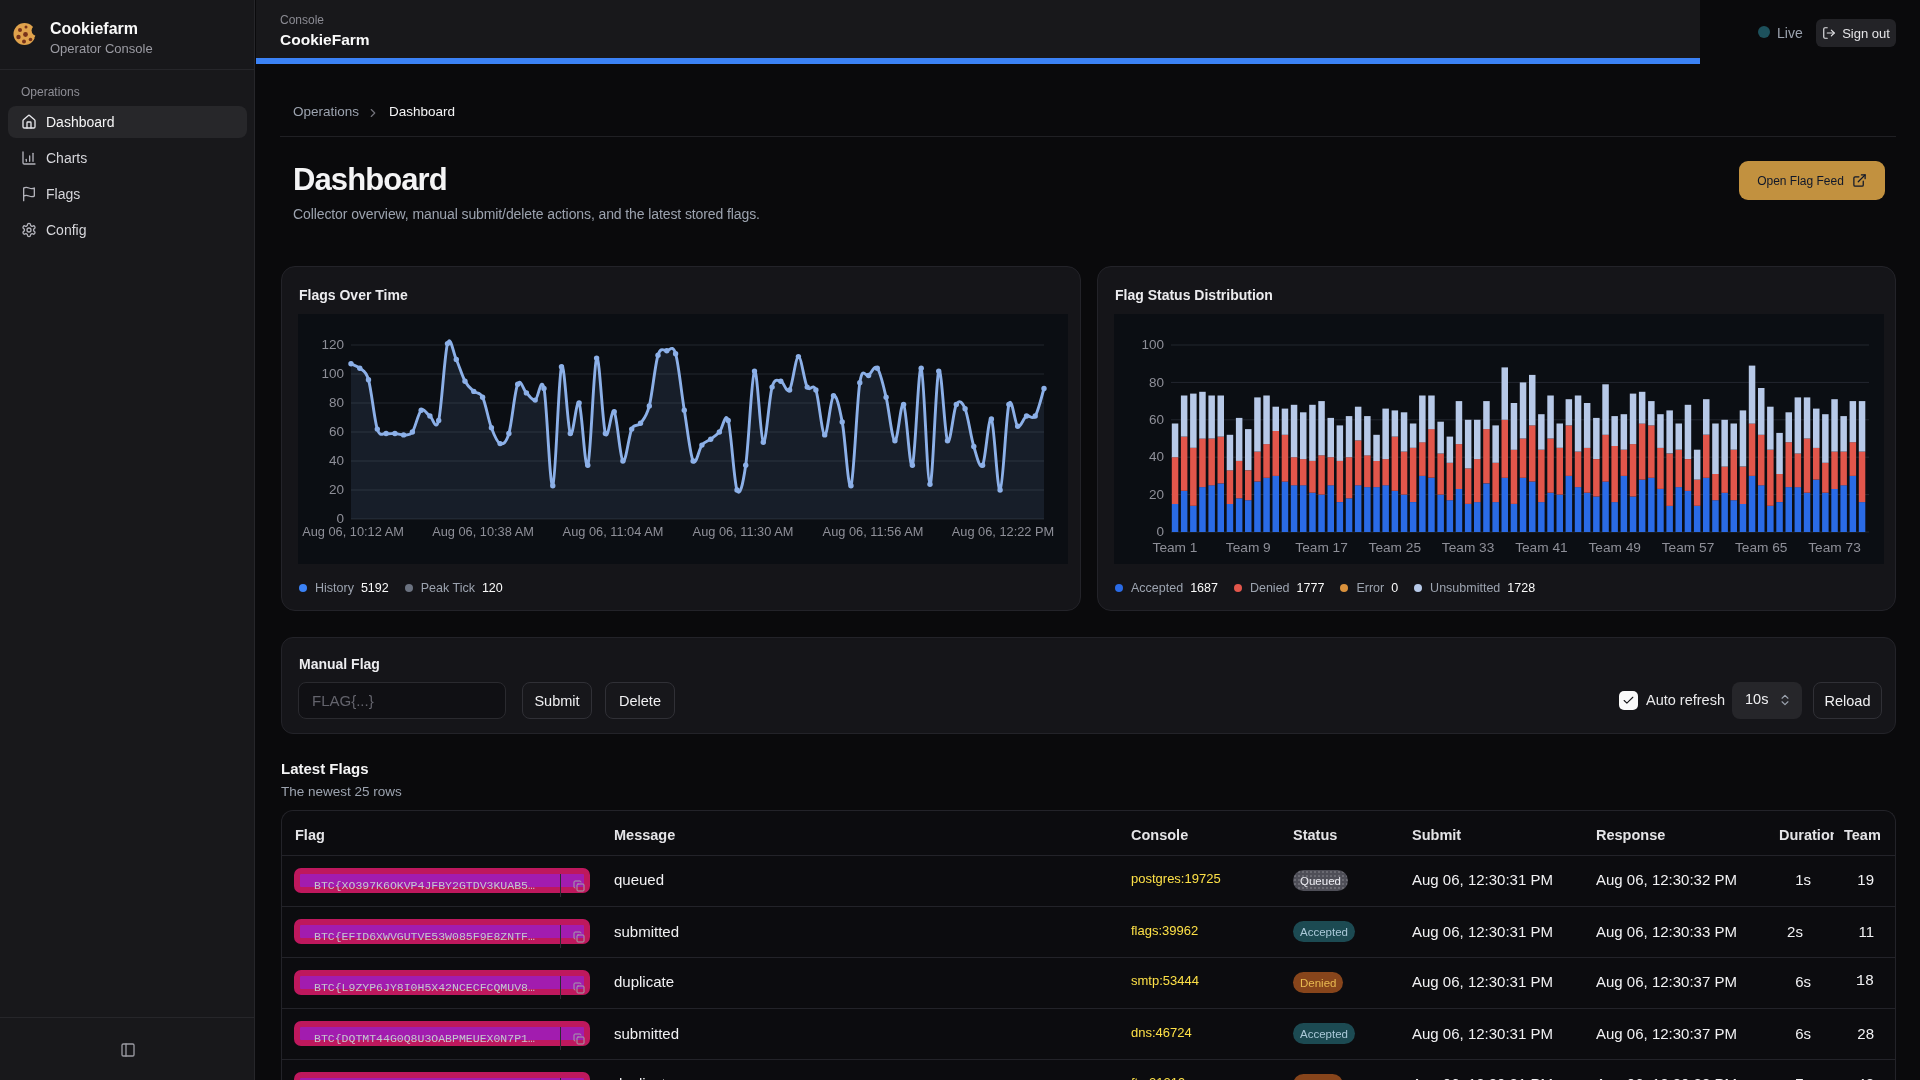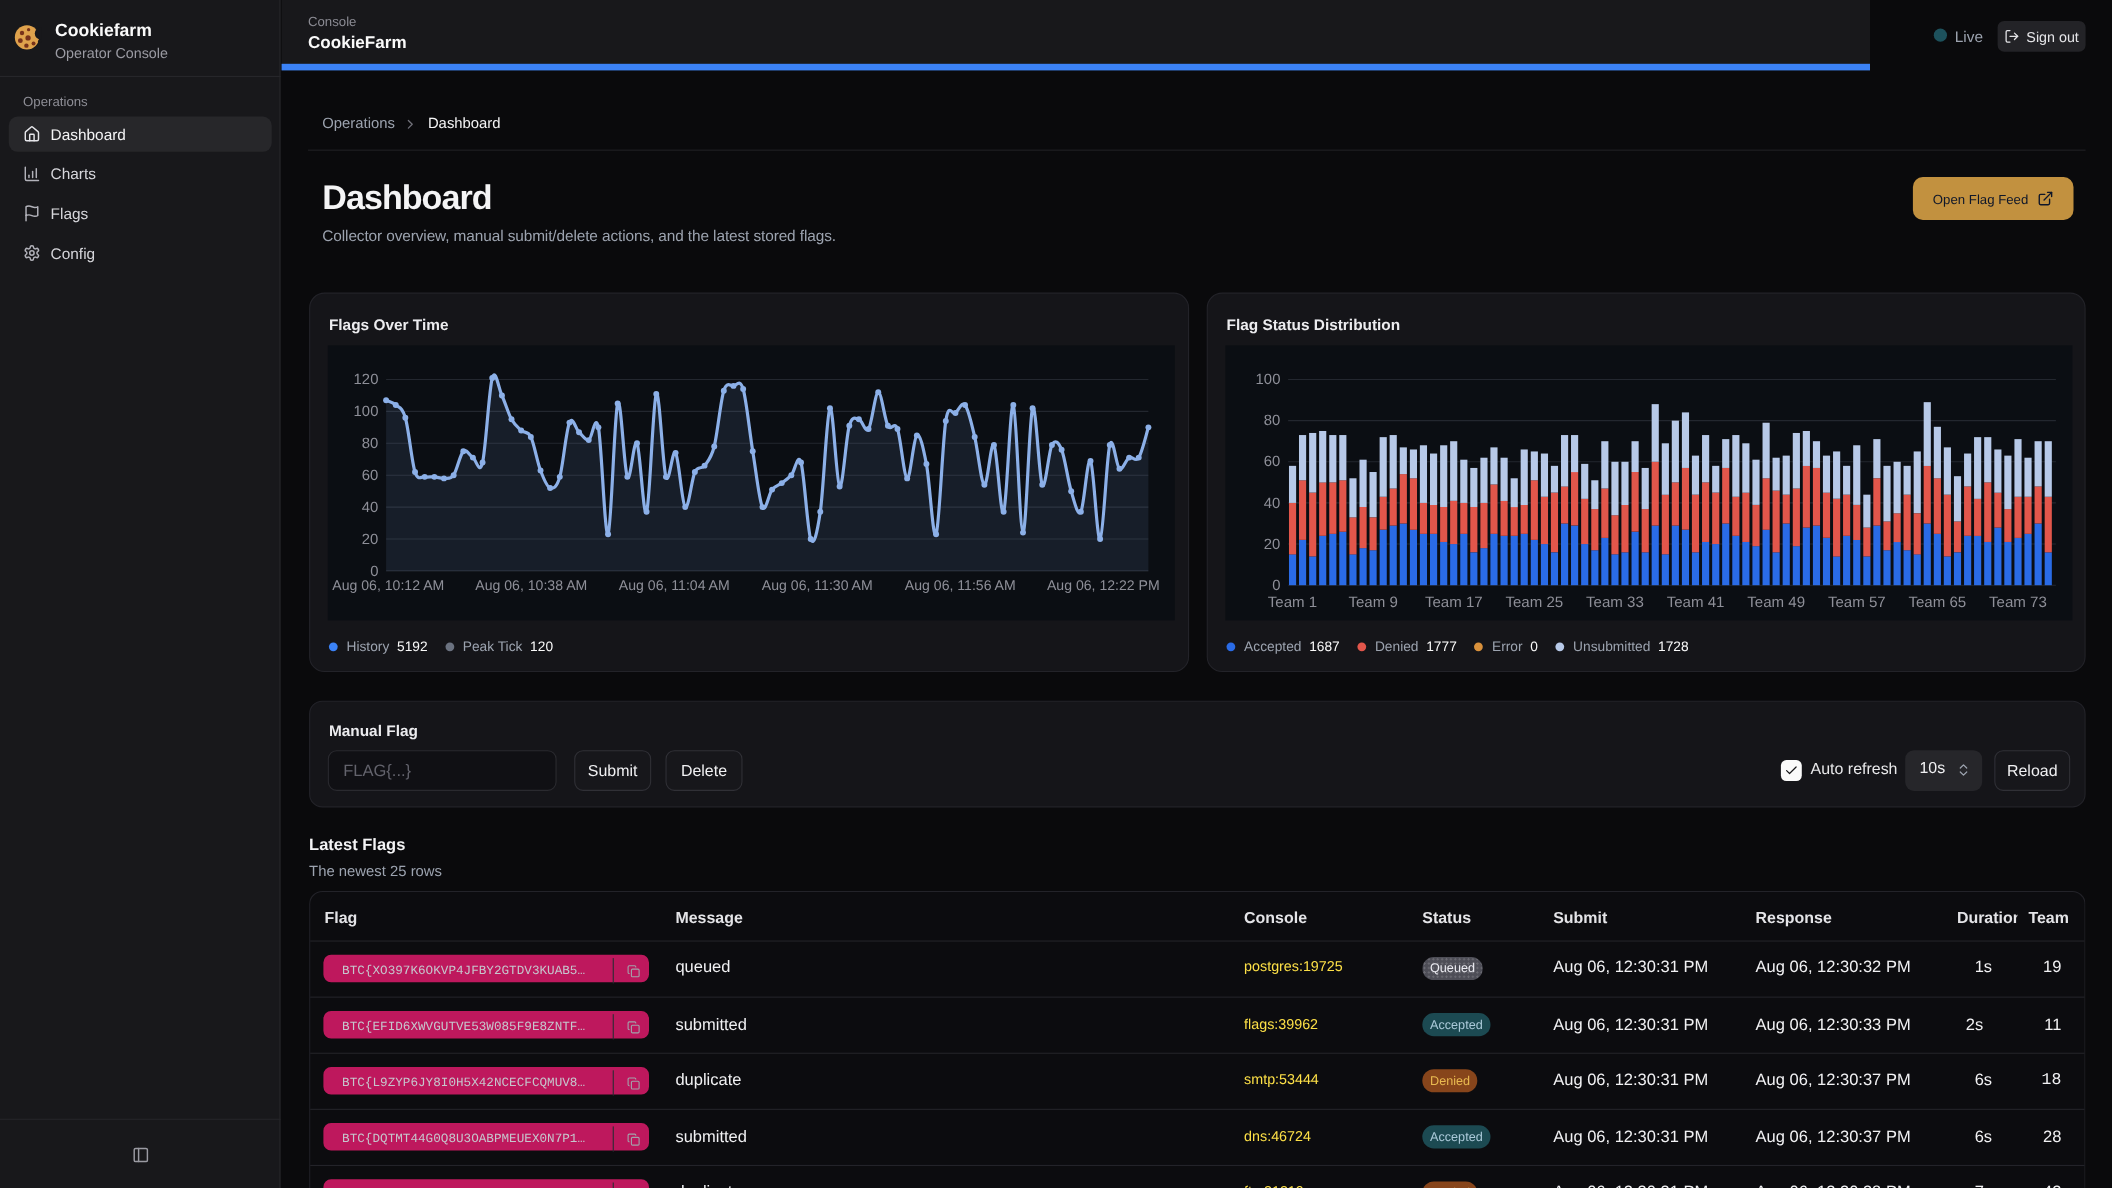--- a/index.html
+++ b/index.html
@@ -68,22 +68,22 @@
   border-radius:8px; }
 .select10 span { position:absolute; left:13px; top:9px; font-size:14.5px; color:#f0f0f2; }
 
 
 .lfh { position:absolute; left:281px; top:760px; font-size:15px; font-weight:bold; color:#f4f4f5; }
 .lfsub { position:absolute; left:281px; top:784px; font-size:13.5px; color:#9ca3af; }
 #tbl { position:absolute; left:281px; top:810px; width:1615px; height:290px; background:#0c0c0f;
   border:1px solid #232329; border-radius:12px 12px 0 0; border-bottom:none; }
 .th { position:absolute; top:16px; font-size:14.5px; font-weight:bold; color:#e4e4e7; }
 .rowsep { position:absolute; left:0; width:1613px; height:1px; background:#232329; }
-.flagbox { position:absolute; left:12px; width:296px; height:25px; background:#be185d;
-  border:3px solid #be185d; border-radius:7px; }
+.flagbox { position:absolute; left:12px; width:296px; height:25px; background:#a21caf;
+  border:6px solid #be185d; border-radius:7px; }
 .flagbox .code { position:absolute; left:14px; top:5px; font-family:"Liberation Mono", monospace;
   font-size:11.5px; color:#c6c6cd; white-space:nowrap; }
 .flagbox .cdiv { position:absolute; left:260px; top:0; width:1px; height:23px; background:#2c2c32; }
 .flagbox .cic { position:absolute; left:273px; top:6px; color:#a3a3ab; }
 .cell { position:absolute; font-size:15px; color:#f1f1f3; }
 .cellg { position:absolute; font-size:13px; color:#fde047; }
 .chip { position:absolute; height:21px; border-radius:11px; font-size:11.5px;
   display:flex; align-items:center; justify-content:center; padding:0 7px; }
 .chip.q { background:#4e4e57; color:#ececf2;
   background-image:radial-gradient(rgba(255,255,255,0.16) 0.9px, transparent 1.1px); background-size:4px 4px; }

